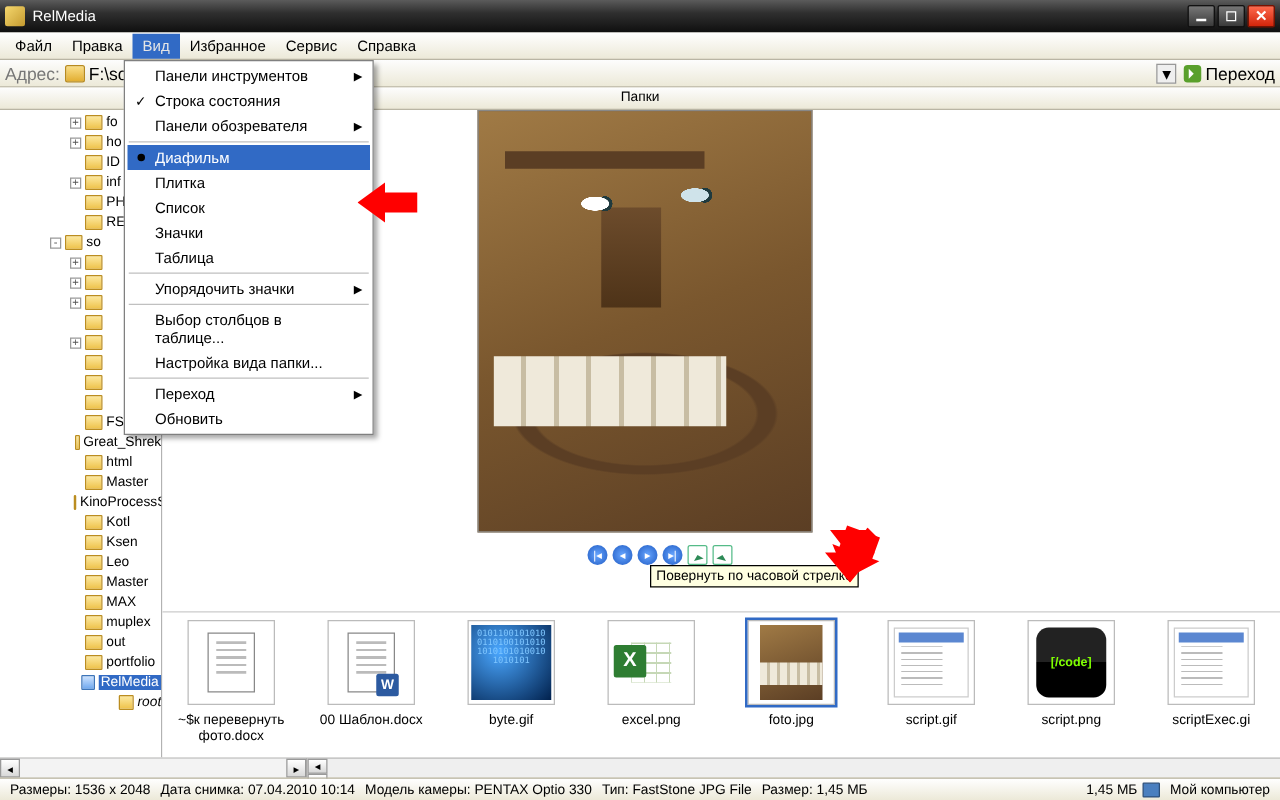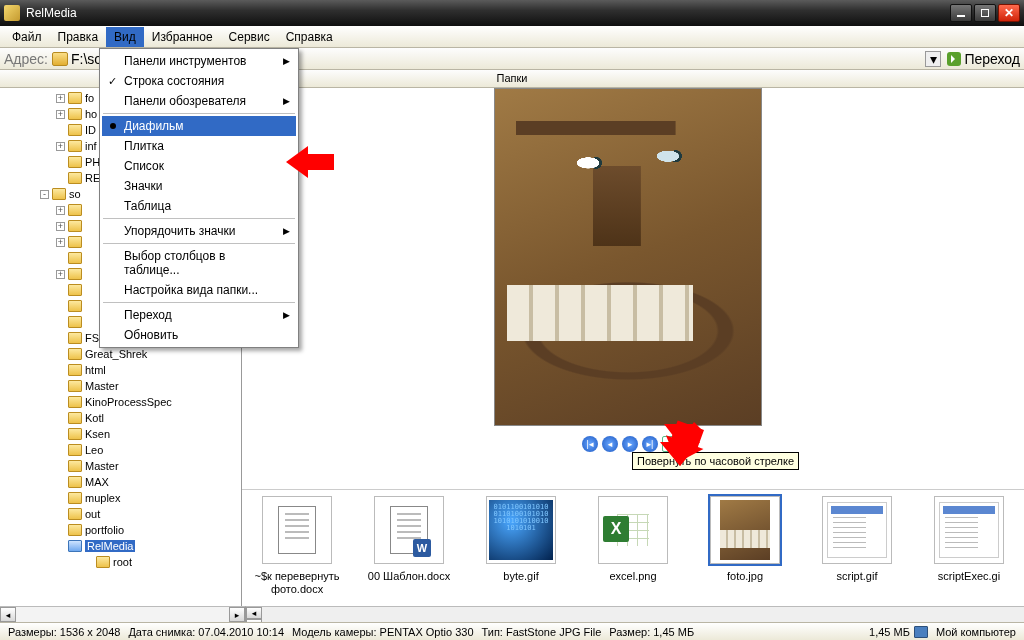--- a/index.html
+++ b/index.html
@@ -46,21 +46,21 @@
   
   .menubar {
     height: 22px;
     background: linear-gradient(#fff,#ece9d8);
     border-bottom: 1px solid #b9b5a4;
     display:flex;align-items:center;
     padding: 0 4px;
     font-size: 12px;
   }
   .menubar span { padding: 3px 8px; cursor:default; }
-  .menubar span.open { background: #316ac5; color:#000000;}
+  .menubar span.open { background: #316ac5; color:#e5e5e5;}
   
   
   .addrbar {
     height:22px;
     background: linear-gradient(#fdfdfd,#ece9d8);
     border-bottom:1px solid #b9b5a4;
     display:flex;align-items:center;
     padding:0 4px;
     font-size:14px;
   }
@@ -430,21 +430,21 @@
         <div class="tree-row" style="padding-left: 56px;">
           <div class="twisty none"></div>
           <div class="folder"></div>
           <span class="lbl">portfolio</span>
         </div>
         <div class="tree-row selected" style="padding-left: 56px;">
           <div class="twisty none"></div>
           <div class="folder"></div>
           <span class="lbl">RelMedia</span>
         </div>
-        <div class="tree-row" style="padding-left: 84px;">
+        <div class="tree-row" style="padding-left: 84px; font-style: italic;">
           <div class="twisty none"></div>
           <div class="folder"></div>
           <span class="lbl">root</span>
         </div>
       </div>
   </div>
   <div class="right">
     <div class="preview-area">
       <div class="preview-img">
         <div class="tiki"></div>
@@ -495,20 +495,26 @@
           <div class="lbl">foto.jpg</div>
         </div>
         <div class="thumb">
           <div class="frame">
             <div class="ico-scriptw"></div>
           </div>
           <div class="lbl">script.gif</div>
         </div>
         <div class="thumb">
           <div class="frame">
+            <div class="ico-script glossy">[/code]</div>
+          </div>
+          <div class="lbl">script.png</div>
+        </div>
+        <div class="thumb">
+          <div class="frame">
             <div class="ico-scriptw"></div>
           </div>
           <div class="lbl">scriptExec.gi</div>
         </div>
       </div>
   </div>
 </div>
 
 <div class="bottom-scroll">
   <div class="left hscroll">

